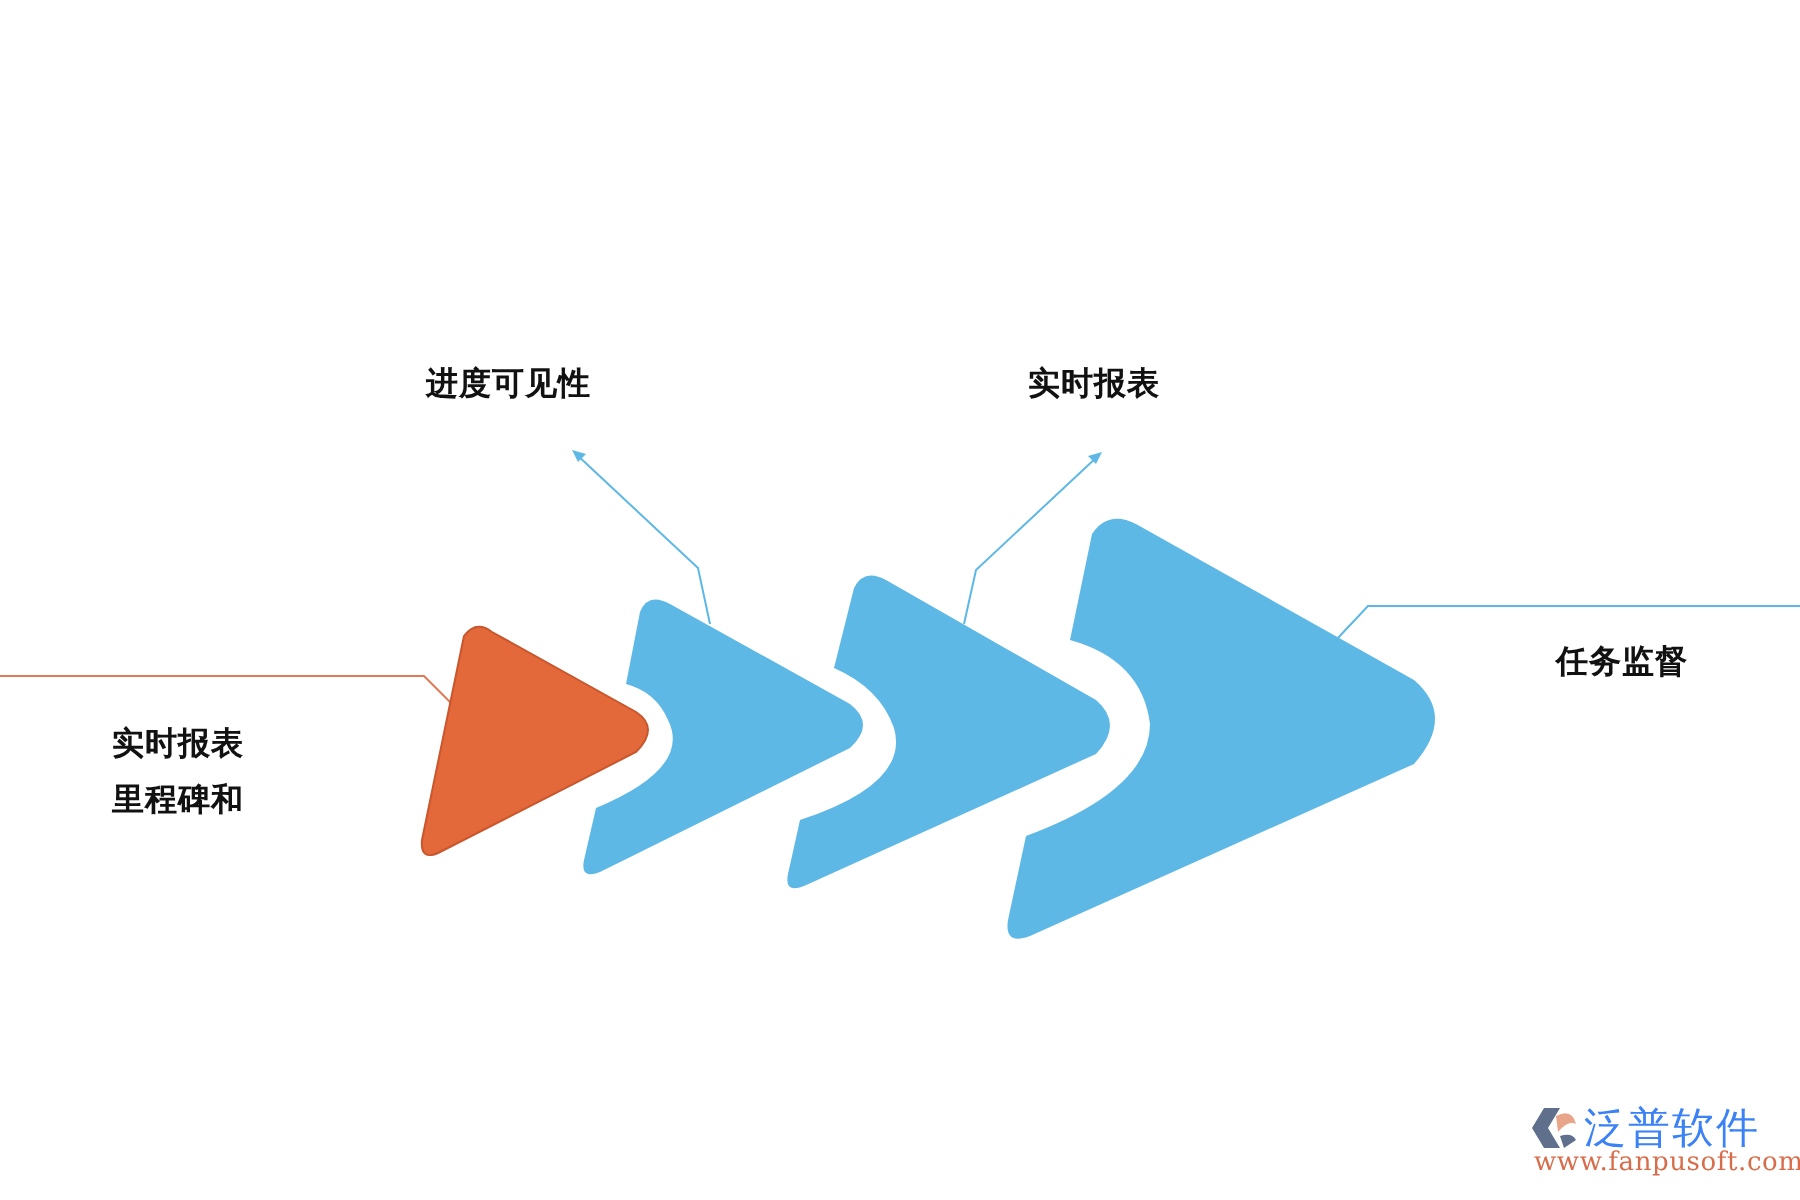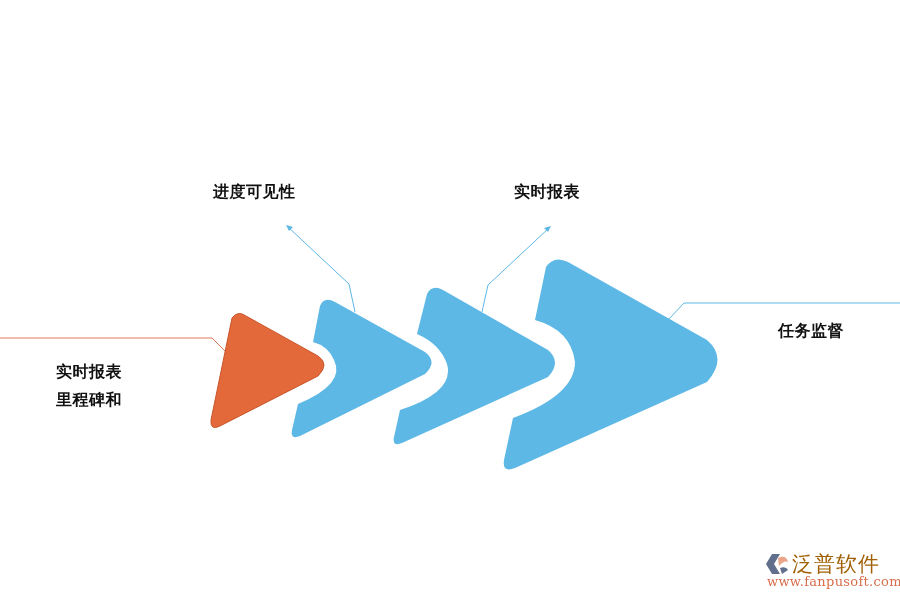--- a/index.html
+++ b/index.html
@@ -1,21 +1,21 @@
 <!DOCTYPE html>
 <html><head>
 <meta charset="utf-8">
 <style>
   html, body { margin: 0; padding: 0; background: #ffffff; }
   .canvas { position: relative; width: 900px; height: 600px; overflow: hidden; background: #ffffff; font-family: "DejaVu Sans", "Liberation Sans", sans-serif; }
   svg.diagram { position: absolute; left: 0; top: 0; }
   .label { position: absolute; color: #111111; font-weight: bold; font-size: 16px; line-height: 28px; letter-spacing: 0.5px; white-space: nowrap; }
   .label-multi { text-align: center; }
   .logo { position: absolute; left: 762px; top: 550px; width: 135px; height: 40px; }
-  .logo-name { position: absolute; left: 30px; top: 0px; font-size: 21px; color: #a16207; letter-spacing: 1px; font-family: "DejaVu Sans", sans-serif; }
+  .logo-name { position: absolute; left: 30px; top: 0px; font-size: 21px; color: #3b82f6; letter-spacing: 1px; font-family: "DejaVu Sans", sans-serif; }
   .logo-url { position: absolute; left: 5px; top: 24px; font-size: 13px; color: #d86d4b; font-family: "DejaVu Serif", serif; letter-spacing: 0.3px; }
 </style>
 </head>
 <body>
 
 <div class="canvas">
   <svg class="diagram" width="900" height="600" viewBox="0 0 900 600">
 
     <polyline points="0,338 212,338 228,354" fill="none" stroke="#e07a55" stroke-width="1"></polyline>
     <polyline points="355,312 349,284 288,227" fill="none" stroke="#5db8e6" stroke-width="1"></polyline>

